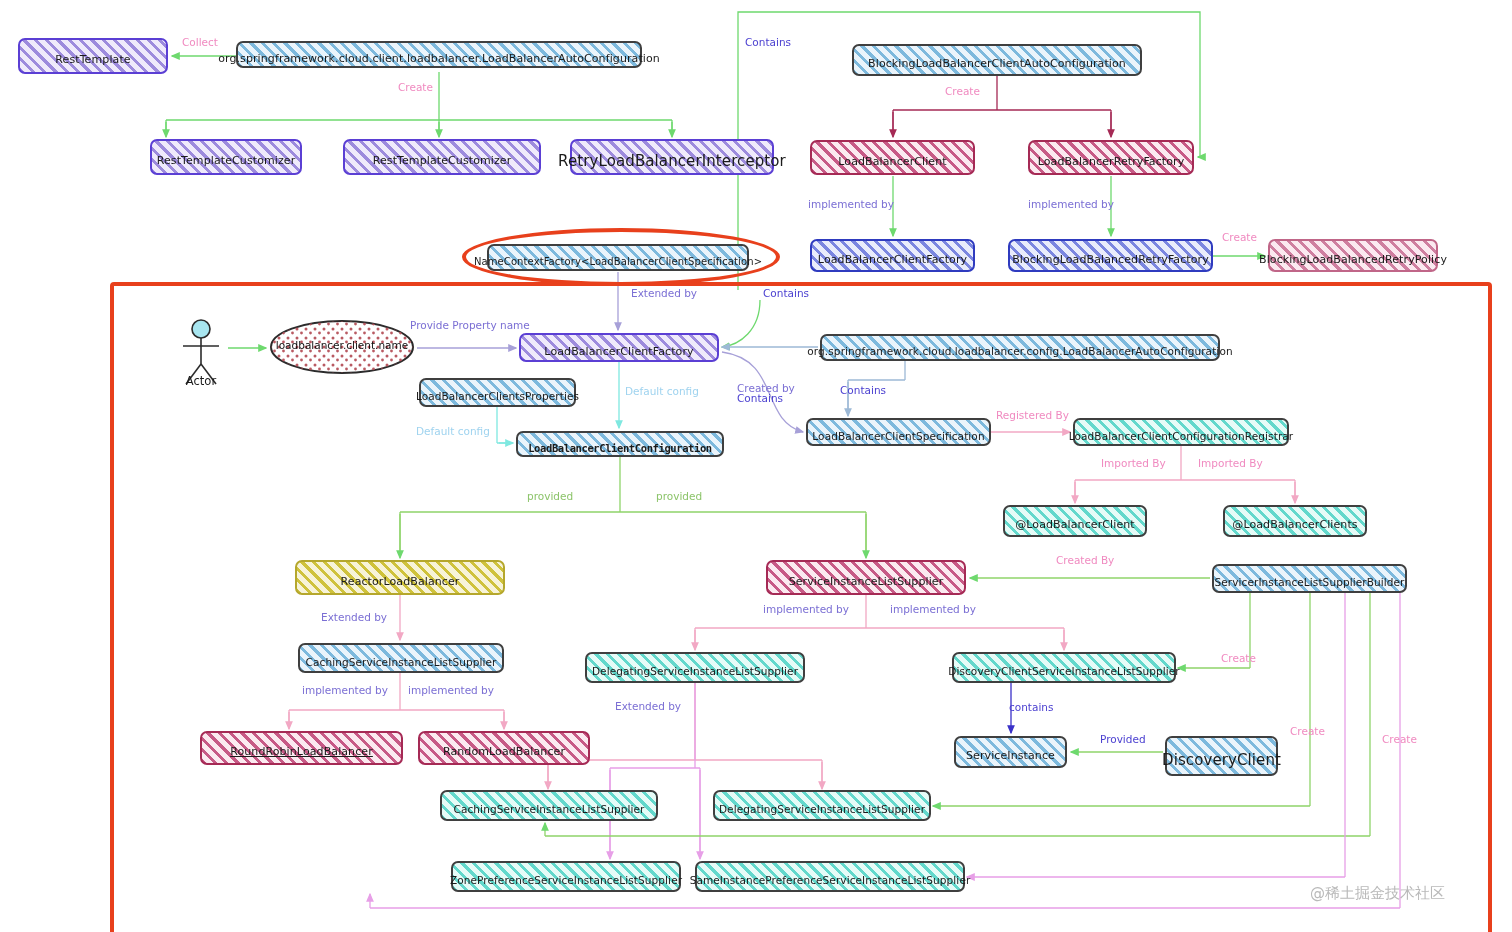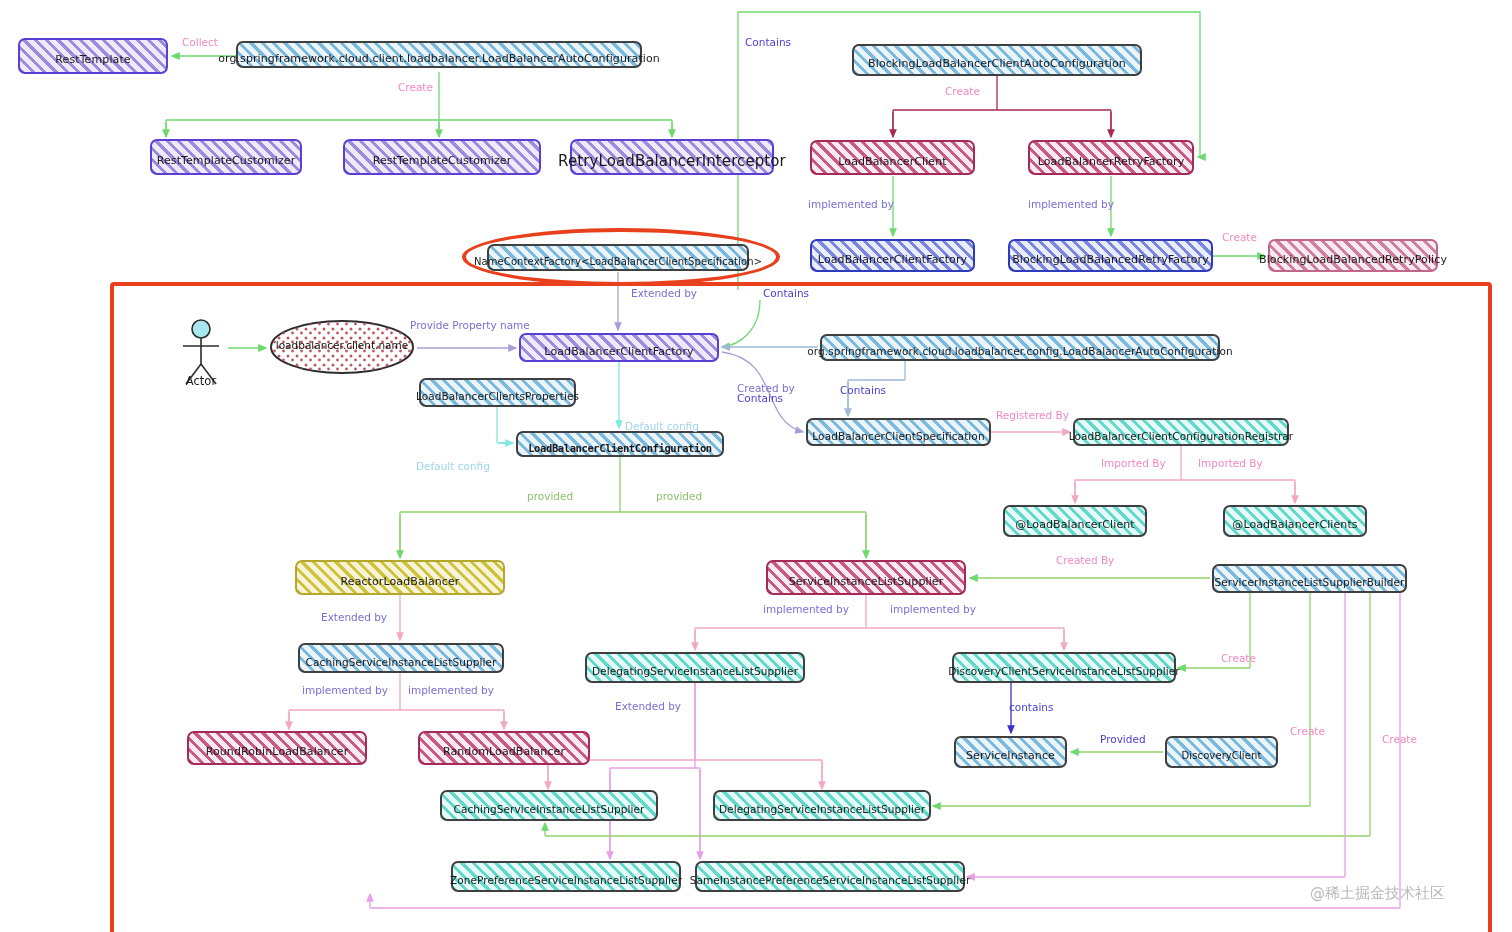--- a/index.html
+++ b/index.html
@@ -35,21 +35,21 @@
   .f-pinkhatch{background-color:#fbe9f0;
              background-image:repeating-linear-gradient(45deg,#cf7fa0 0 3px,rgba(255,255,255,0) 3px 8px);
              border:2px solid #c06688;}
   .bold span{font-weight:bold;font-family:"DejaVu Sans Mono",monospace;letter-spacing:-.4px;}
 
   .lbl{position:absolute;font-family:"DejaVu Sans",sans-serif;font-size:10.5px;
        white-space:nowrap;z-index:3;}
   .lbl-purple{color:#7b6fd4;}
   .lbl-pink{color:#f08ac0;}
   .lbl-green{color:#8cc46a;}
-  .lbl-blue{color:#9fd3ef;margin-top:35px;}
+  .lbl-blue{color:#9fd3ef;}
   .lbl-indigo{color:#4a3fd0;}
 
   #redbox{position:absolute;left:110px;top:282px;width:1382px;height:660px;
           border:4px solid #e8401c;border-radius:4px;box-sizing:border-box;
           pointer-events:none;z-index:1;}
   #redellipse{position:absolute;left:462px;top:228px;width:318px;height:58px;
           border:4px solid #e8401c;border-radius:50%;box-sizing:border-box;z-index:4;}
 
   #actor{position:absolute;left:175px;top:318px;width:52px;height:78px;z-index:3;}
   #actor-label{position:absolute;left:175px;top:374px;width:52px;text-align:center;
@@ -281,30 +281,30 @@
       </div>
       <div class="node f-blue" style="left: 298px; top: 643px; width: 206px; height: 30px; font-size: 10.5px;">
         <span>CachingServiceInstanceListSupplier</span>
       </div>
       <div class="node f-teal" style="left: 585px; top: 652px; width: 220px; height: 31px; font-size: 10.5px;">
         <span>DelegatingServiceInstanceListSupplier</span>
       </div>
       <div class="node f-teal" style="left: 952px; top: 652px; width: 224px; height: 31px; font-size: 10.5px; align-items: center;">
         <span>DiscoveryClientServiceInstanceListSupplier</span>
       </div>
-      <div class="node f-crimson" style="left: 187px; top: 731px; width: 180px; height: 34px; font-size: 11px;">
+      <div class="node f-crimson" style="left: 200px; top: 731px; width: 203px; height: 34px; font-size: 11px; text-decoration: underline;">
         <span>RoundRobinLoadBalancer</span>
       </div>
       <div class="node f-crimson" style="left: 418px; top: 731px; width: 172px; height: 34px; font-size: 11px;">
         <span>RandomLoadBalancer</span>
       </div>
       <div class="node f-blue" style="left: 954px; top: 736px; width: 113px; height: 32px; font-size: 11px;">
         <span>ServiceInstance</span>
       </div>
-      <div class="node f-blue" style="left: 1165px; top: 736px; width: 113px; height: 32px; font-size: 10px; text-align: center;">
+      <div class="node f-blue" style="left: 1165px; top: 736px; width: 113px; height: 40px; font-size: 15px; text-align: center;">
         <span>DiscoveryClient</span>
       </div>
       <div class="node f-teal" style="left: 440px; top: 790px; width: 218px; height: 31px; font-size: 10.5px;">
         <span>CachingServiceInstanceListSupplier</span>
       </div>
       <div class="node f-teal" style="left: 713px; top: 790px; width: 218px; height: 31px; font-size: 10.5px;">
         <span>DelegatingServiceInstanceListSupplier</span>
       </div>
       <div class="node f-teal" style="left: 451px; top: 861px; width: 230px; height: 31px; font-size: 10.5px;">
         <span>ZonePreferenceServiceInstanceListSupplier</span>

